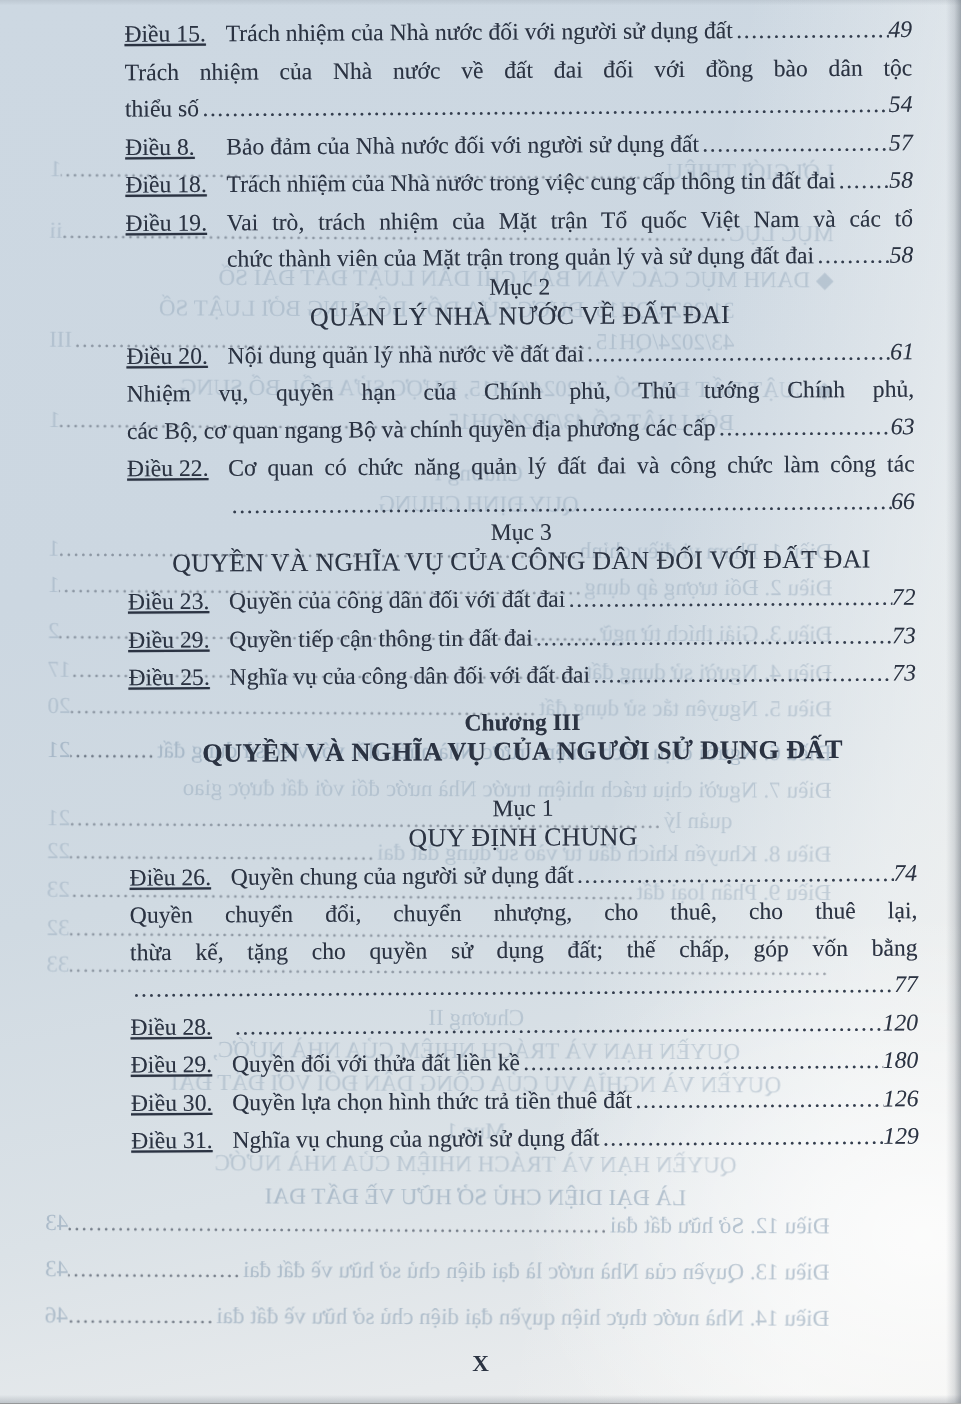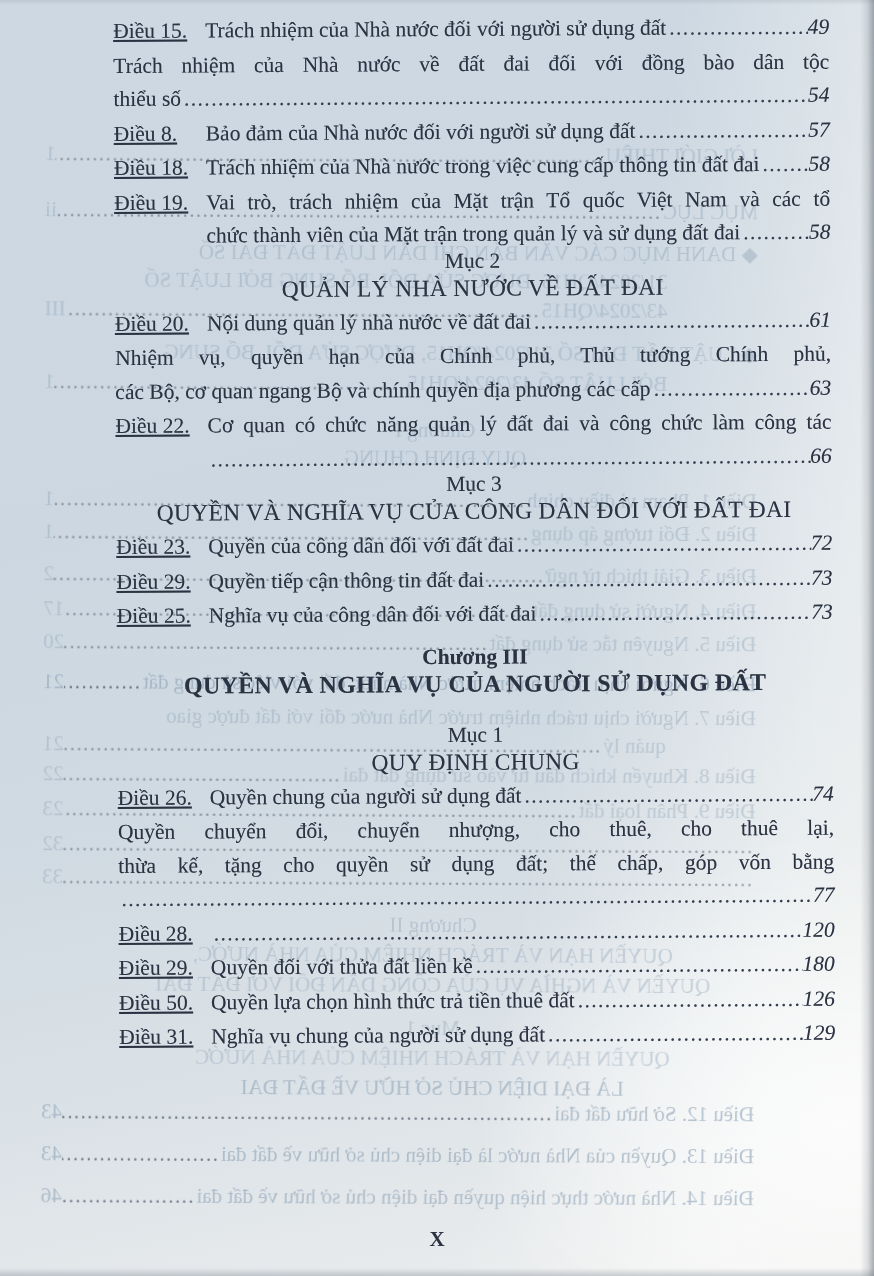--- a/index.html
+++ b/index.html
@@ -343,21 +343,21 @@
         <span class="label">Điều 29.</span>
         <div class="body">
           <div class="line last">
             <span class="txt">Quyền đối với thửa đất liền kề</span>
             <span class="dots"></span>
             <span class="pg">180</span>
           </div>
         </div>
       </div>
       <div class="entry">
-        <span class="label">Điều 50.</span>
+        <span class="label">Điều 30.</span>
         <div class="body">
           <div class="line last">
             <span class="txt">Quyền lựa chọn hình thức trả tiền thuê đất</span>
             <span class="dots"></span>
             <span class="pg">126</span>
           </div>
         </div>
       </div>
       <div class="entry">
         <span class="label">Điều 31.</span>

